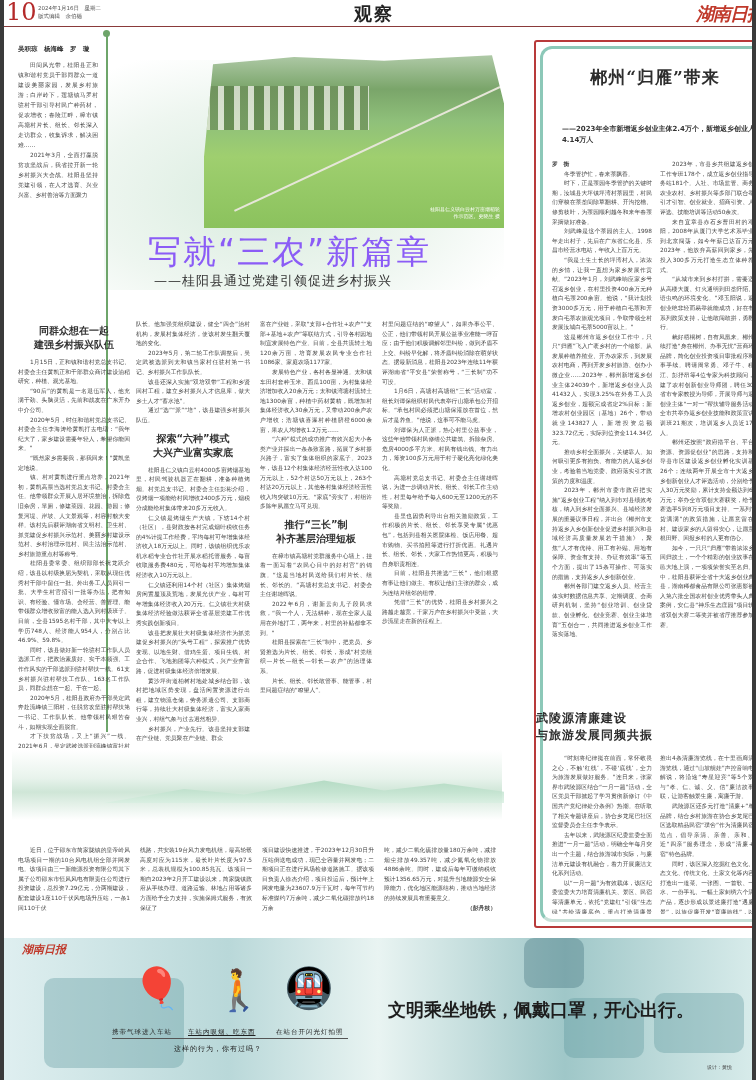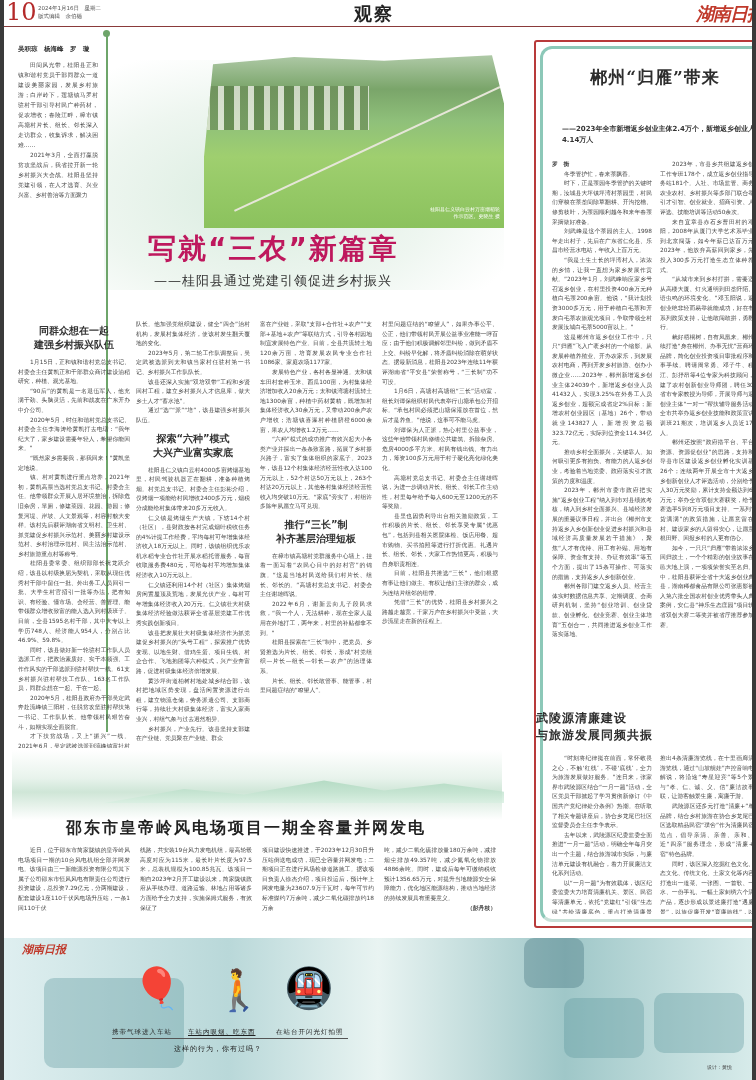--- a/index.html
+++ b/index.html
@@ -14,21 +14,21 @@
   
   .bg-mist{position:absolute;left:100px;top:60px;width:400px;height:230px;background:radial-gradient(ellipse at 40% 60%,#d9ecdf 0%,#eef6f0 50%,#fff 80%);}
   .photo{position:absolute;left:200px;top:50px;width:300px;height:178px;background:linear-gradient(180deg,#b7cfb0 0%,#7aa56a 22%,#8fc07a 40%,#9fcf6f 60%,#8bc25d 100%);clip-path:polygon(3% 8%,30% 4%,60% 6%,96% 3%,100% 30%,100% 100%,0 100%,0 60%);}
   .photo-village{position:absolute;left:0;top:20%;width:55%;height:25%;background:repeating-linear-gradient(90deg,#e8e8e0 0 6px,#6d8f5a 6px 14px,#f2f0ec 14px 20px,#5b7d49 20px 30px);opacity:.75;}
   .photo-road{position:absolute;left:10%;top:30%;width:100%;height:2px;background:#e6e6d8;transform:rotate(-25deg);transform-origin:left top;top:90%;}
   .photo-cap{position:absolute;right:4px;bottom:8px;font-size:5px;color:#fff;line-height:7px;text-align:right;}
   .vline{position:absolute;left:102px;top:32px;width:1.5px;height:700px;background:#6ea56a;}
   .vdot{position:absolute;left:99px;top:30px;width:7px;height:7px;border-radius:50%;background:#6ea56a;}
   .author{position:absolute;left:14px;top:45px;font-size:6.5px;font-weight:bold;color:#333;}
   .lead{position:absolute;left:14px;top:60px;width:80px;font-size:6px;line-height:10px;color:#444;text-indent:12px;}
-  .big-title{position:absolute;left:144px;top:230px;font-size:28px;font-weight:bold;color:#be185d;letter-spacing:2px;}
+  .big-title{position:absolute;left:144px;top:230px;font-size:33px;font-weight:normal;color:#8b5cf6;letter-spacing:2px;}
   .big-sub{position:absolute;left:150px;top:272px;font-family:"DejaVu Serif","Liberation Serif",serif;font-size:13px;color:#333;letter-spacing:1px;}
   .col{position:absolute;font-size:5.8px;line-height:9.6px;color:#444;text-align:justify;overflow:hidden;}
   .col p{margin:0;text-indent:12px;}
   .subhead{font-weight:bold;color:#333;font-size:10px;text-align:center;line-height:14px;margin:6px 0 6px;text-indent:0 !important;}
   .mist-bottom{position:absolute;left:8px;top:750px;width:490px;height:70px;background:linear-gradient(180deg,#fff 0%,#e8f3ec 40%,#cfe6d7 60%,#fff 100%);}
   .mountain{position:absolute;left:100px;top:775px;width:400px;height:28px;background:linear-gradient(180deg,#9fd0b3,#d8efe1);clip-path:polygon(0 100%,20% 50%,35% 70%,55% 20%,70% 55%,85% 30%,100% 60%,100% 100%);opacity:.8;}
   .h-wind{position:absolute;left:62px;top:818px;font-size:16px;font-weight:bold;color:#222;letter-spacing:2px;}
   .byline{font-family:"DejaVu Serif","Liberation Serif",serif;text-align:right;font-weight:bold;}
   
   .rbox{position:absolute;left:530px;top:40px;width:238px;height:884px;border:2px solid #b83a3a;border-radius:3px;background:#fff;}
@@ -133,21 +133,20 @@
     <p>刘谭保为人正派，热心村里公益事业，这些年他带领村民修缮公共建筑、拆除杂房、危房4000多平方米。村民有钱出钱、有力出力，筹资100多万元用于村子硬化亮化绿化美化。</p>
     <p>高塘村党总支书记、村委会主任谢雄晖说，为进一步调动片长、组长、邻长工作主动性，村里每年给予每人600元至1200元的不等奖励。</p>
     <p>县里也因势利导出台相关激励政策，工作积极的片长、组长、邻长享受专属“优惠包”，包括到县相关医院体检、饭店用餐、超市购物、买书拍照等进行打折优惠。礼遇片长、组长、邻长，大家工作热情更高，积极与自身职责相连。</p>
     <p>目前，桂阳县共推选“三长”，他们根据有事让他们做主、有权让他们主张的群众，成为连结片组邻的纽带。</p>
     <p>凭借“三长”的优势，桂阳县乡村振兴之路越走越宽，千家万户在乡村振兴中受益，大步流星走在新的征程上。</p>
   </div>
 
   <div class="mist-bottom"></div>
   <div class="mountain"></div>
 
-  <div class="h-wind">邵东市皇帝岭风电场项目一期全容量并网发电</div>
   <div class="col" style="left:14px;top:846px;width:112px;height:80px;">
       <p>近日，位于邵东市简家陇镇的皇帝岭风电场项目一期的10台风电机组全部并网发电。该项目由三一新能源投资有限公司其下属子公司邵东市恒风风电有限责任公司进行投资建设，总投资7.29亿元，分两期建设，配套建设1座110千伏风电场升压站，一条1回110千伏</p>
     </div>
   <div class="col" style="left:136px;top:846px;width:112px;height:80px;">
       <p style="text-indent:0">线路，共安装19台风力发电机组，最高轮毂高度对应为115米，最长叶片长度为97.5米，总装机规模为100.85兆瓦。该项目一期自2023年2月开工建设以来，简家陇镇政府从手续办理、道路运输、林地占用等诸多方面给予全力支持，实施保姆式服务，有效保证了</p>
     </div>
   <div class="col" style="left:258px;top:846px;width:112px;height:80px;">
       <p style="text-indent:0">项目建设快速推进，于2023年12月30日升压站倒送电成功，现已全容量并网发电；二期项目正在进行风场检修道路施工。据该项目负责人徐杰介绍，项目投运后，预计年上网发电量为23607.9万千瓦时，每年可节约标准煤约7万余吨，减少二氧化碳排放约18万余</p>
     </div>
   <div class="col" style="left:380px;top:846px;width:112px;height:80px;">
@@ -209,15 +208,16 @@
     <div class="ad-pic" style="left:128px;top:30px;">🎈</div>
     <div class="ad-pic" style="left:210px;top:32px;">🚶</div>
     <div class="ad-pic" style="left:280px;top:30px;">🚇</div>
 
     <div class="ad-cap" style="left:108px;">携带气球进入车站</div>
     <div class="ad-cap" style="left:184px;text-decoration:underline;">车站内吸烟、吃东西</div>
     <div class="ad-cap" style="left:272px;">在站台开闪光灯拍照</div>
     <div class="ad-line"></div>
     <div class="ad-q">这样的行为，你有过吗？</div>
 
+    <div class="ad-slogan">文明乘坐地铁，佩戴口罩，开心出行。</div>
     <div class="ad-design">设计：黄悦</div>
   </div>
 </div>
 
 </body></html>

